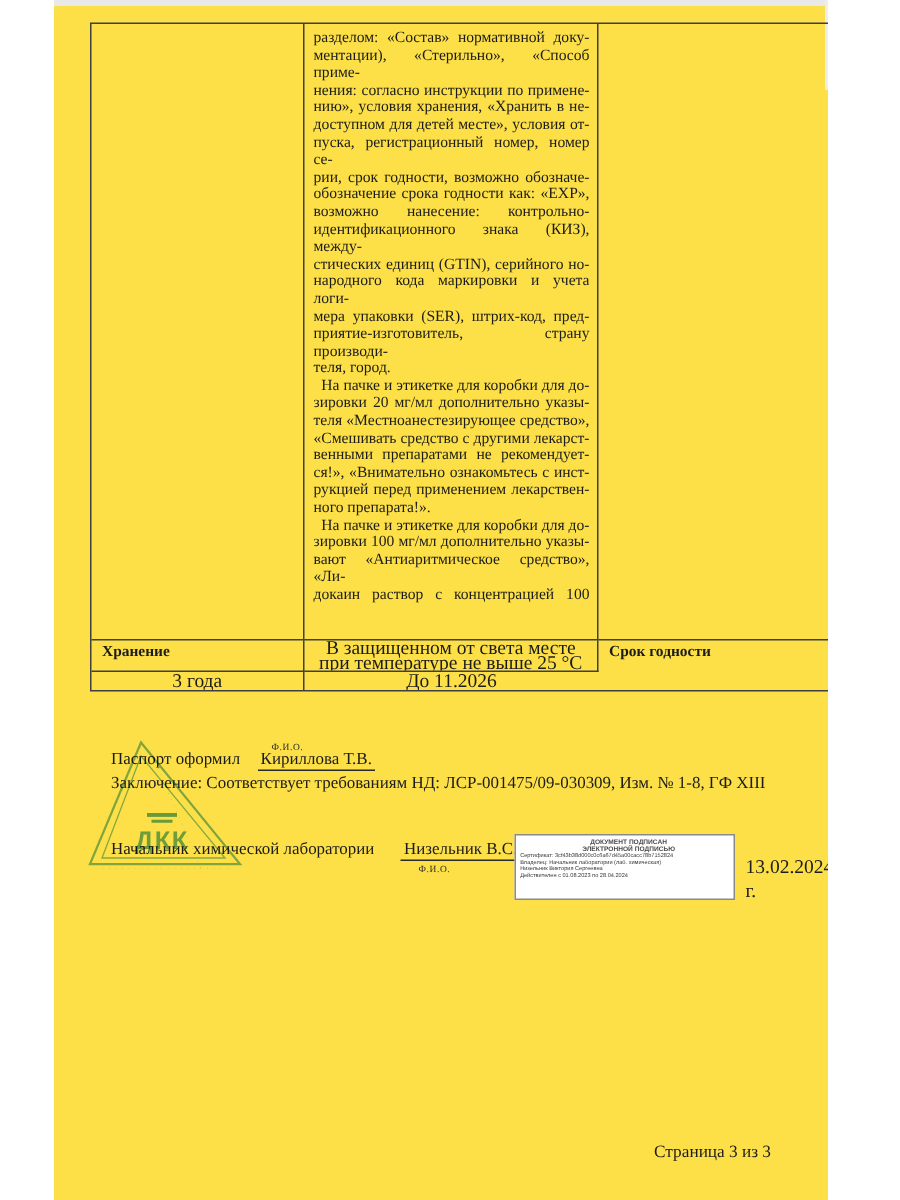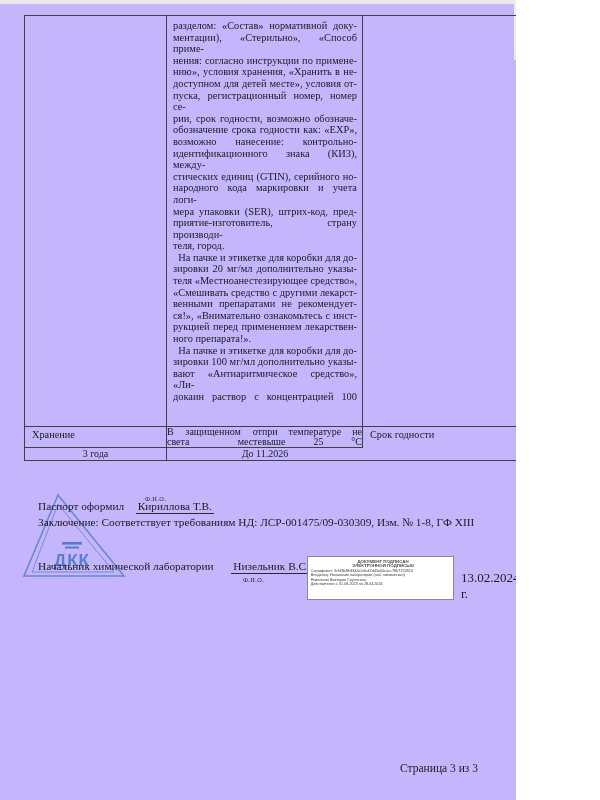--- a/index.html
+++ b/index.html
@@ -1,38 +1,38 @@
 <!DOCTYPE html>
 <html><head>
 <meta charset="utf-8">
 <style>
   html,body{margin:0;padding:0;background:#ffffff;}
   .page{
-    position:relative;width:516px;height:800px;background:#c4b5fd;overflow:hidden;
-    font-family:"Liberation Serif","DejaVu Serif",serif;color:#1c1c1c;
+    position:relative;width:516px;height:800px;background:#fde047;overflow:hidden;
+    font-family:"Liberation Serif","DejaVu Serif",serif;color:#1c1c1c;margin-left:36px;
   }
   .scan-edge-top{position:absolute;left:0;top:0;width:600px;height:4px;background:#e9e9e9;}
   .scan-edge-right{position:absolute;right:0;top:0;width:2px;height:60px;background:#ededed;}
 
   
   .doc-table{
     position:absolute;left:24px;top:15px;
     display:grid;grid-template-columns:142px 196px 215px;grid-template-rows:411px 21px 12px;
     border:1px solid #3f3f3f;
   }
   .cell{border-right:1px solid #3f3f3f;border-bottom:1px solid #3f3f3f;overflow:hidden;
         font-size:10.4px;line-height:11.6px;}
   .cell.last-col{border-right:none;}
   .cell.last-row{border-bottom:none;}
   .cell-text{padding:4px 5px 0 6px;}
   .jline{text-align:justify;text-align-last:justify;white-space:pre-wrap;}
   .jline.pend{text-align-last:left;}
-  .cell-label{padding:2px 16px 0 7px;font-size:10.3px;}
-  .cell-center{display:flex;flex-direction:row;justify-content:center;align-items:center;
-               text-align:center;font-size:10px;line-height:10.4px;}
+  .cell-label{padding:2px 16px 0 7px;font-size:10.3px;font-weight:bold;}
+  .cell-center{display:flex;flex-direction:column;justify-content:center;align-items:center;
+               text-align:center;font-size:13px;line-height:10.4px;}
 
   
   .abs{position:absolute;}
   .line-11{font-size:11.3px;line-height:13px;}
   .uname{border-bottom:1px solid #2a2a2a;padding:0 2px 0.5px 2px;}
   .fio{font-size:6.3px;letter-spacing:0.4px;color:#2a2a2a;}
 
   
   .esign-box{
     position:absolute;left:307px;top:556px;width:145px;height:42px;

